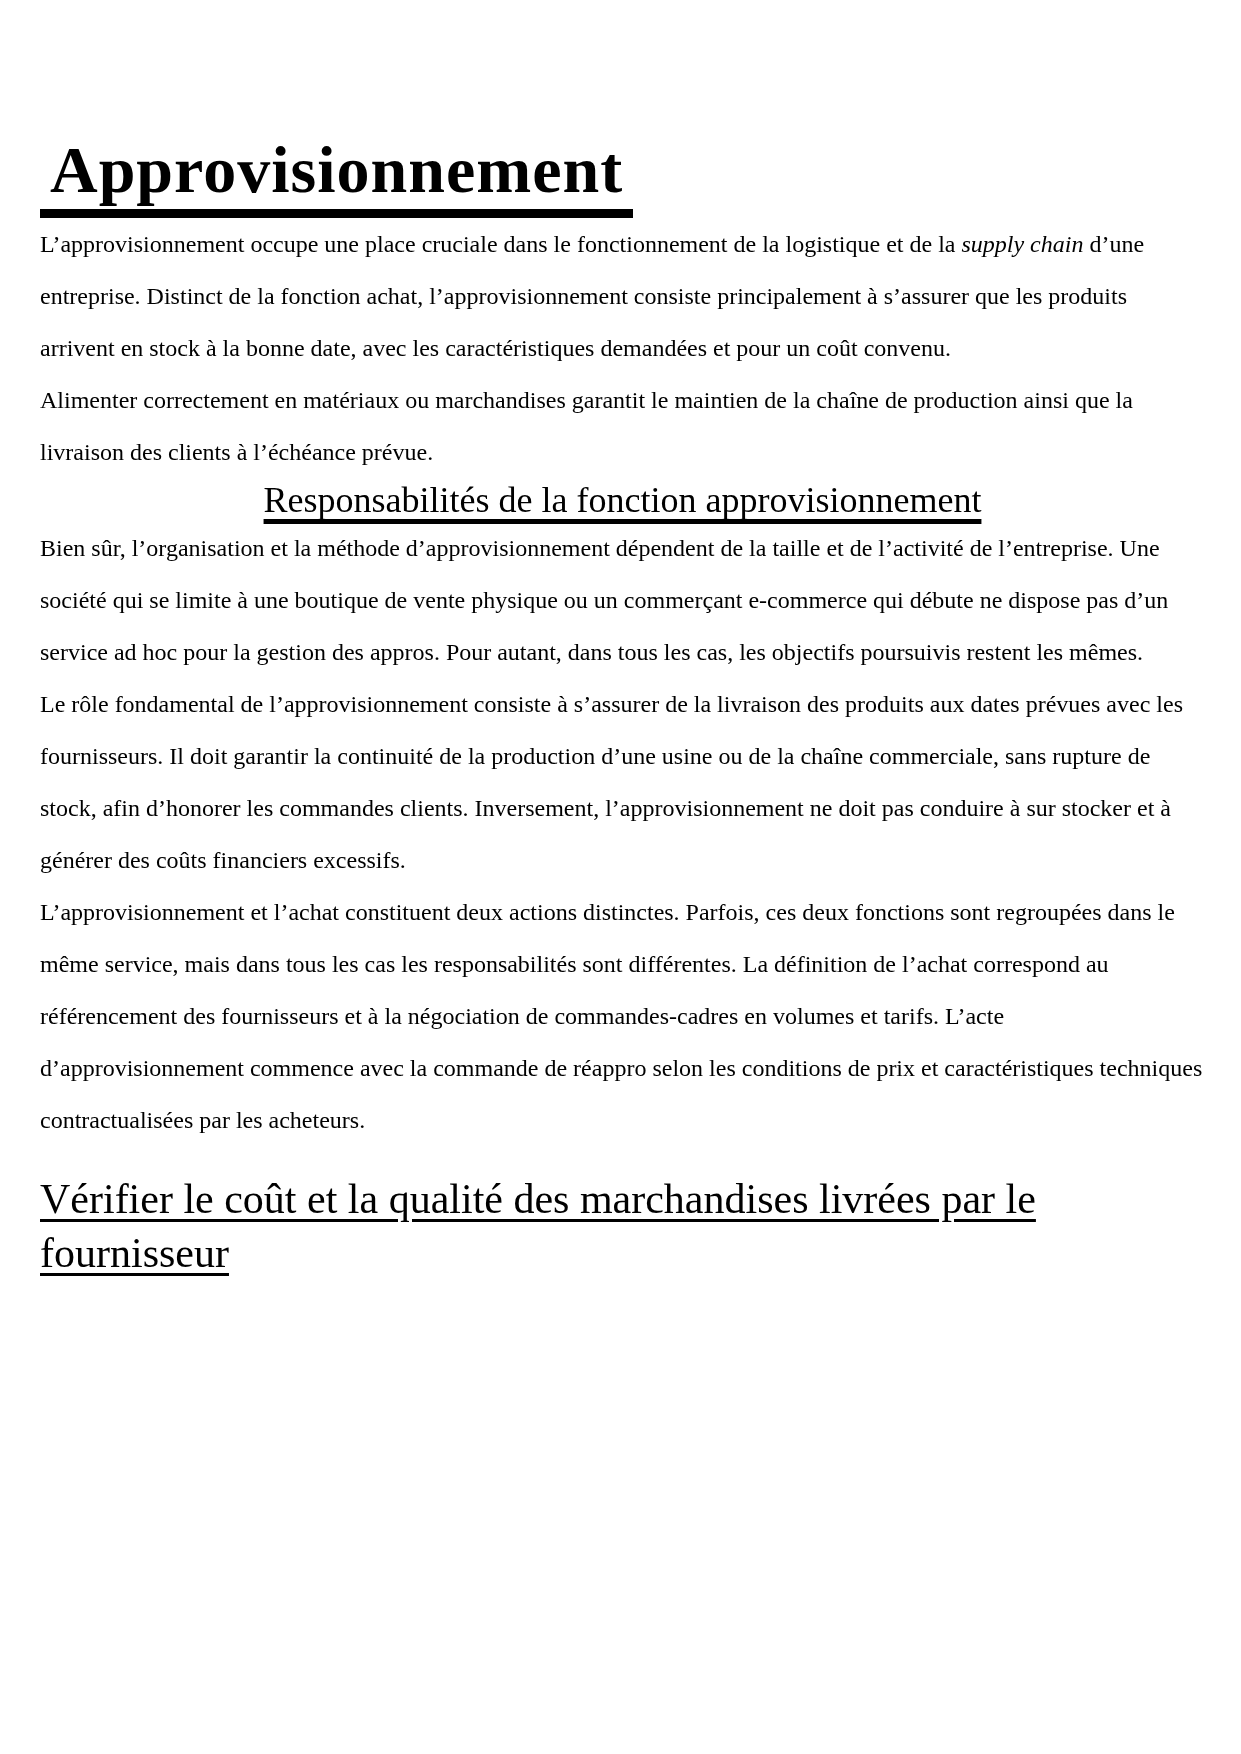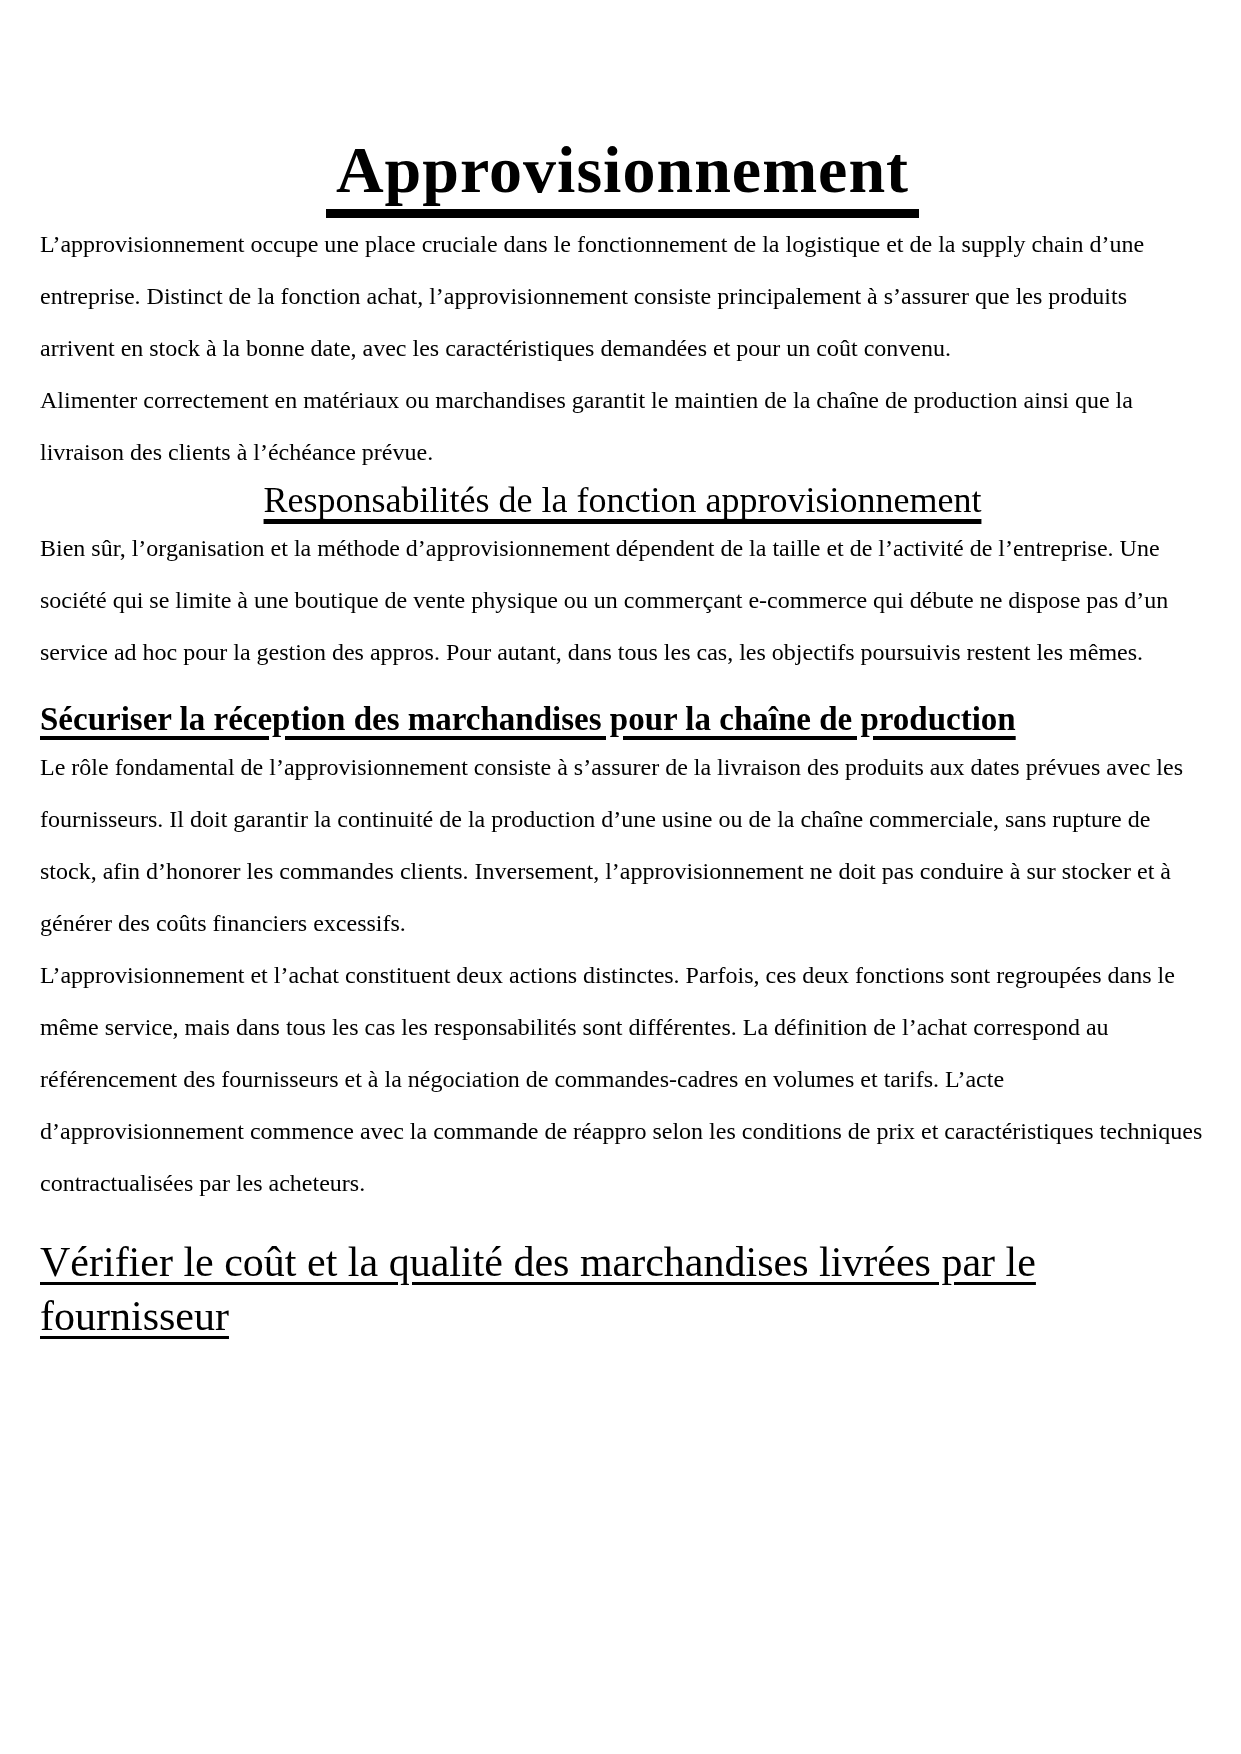--- a/index.html
+++ b/index.html
@@ -10,40 +10,39 @@
     background: #ffffff;
     color: #000000;
     font-family: "Liberation Serif", "DejaVu Serif", serif;
     overflow: hidden;
     box-sizing: border-box;
   }
   .content {
     padding: 0 36px 0 40px;
   }
   .doc-title {
-    text-align: center;
     margin: 135px 0 0 0;
   }
   .doc-title .title-text {
     display: inline-block;
     font-size: 66px;
     font-weight: 700;
     line-height: 1.05;
     letter-spacing: 1px;
     border-bottom: 9px solid #000000;
     padding: 0 10px 5px 10px;
   }
   p.body-text {
     font-size: 24px;
     line-height: 52px;
     margin: 0;
     text-align: left;
   }
   .first-para { margin-top: 12px; }
-  .ital { }
+  .ital { font-style: italic; }
   h2.section-heading-xl {
     font-size: 36px;
     font-weight: 400;
     text-align: center;
     margin: 2px 0 0 0;
     line-height: 1.15;
     text-decoration: underline;
     text-decoration-thickness: 5px;
     text-underline-offset: 7px;
   }
@@ -79,21 +78,20 @@
     </h1>
 
     <p class="body-text first-para"><span>L’approvisionnement occupe une place cruciale dans le fonctionnement de la logistique et de la </span><span class="ital">supply chain</span><span> d’une entreprise. Distinct de la fonction achat, l’approvisionnement consiste principalement à s’assurer que les produits arrivent en stock à la bonne date, avec les caractéristiques demandées et pour un coût convenu.</span></p>
 
     <p class="body-text">Alimenter correctement en matériaux ou marchandises garantit le maintien de la chaîne de production ainsi que la livraison des clients à l’échéance prévue.</p>
 
     <h2 class="section-heading-xl">Responsabilités de la fonction approvisionnement</h2>
 
     <p class="body-text para-after-heading">Bien sûr, l’organisation et la méthode d’approvisionnement dépendent de la taille et de l’activité de l’entreprise. Une société qui se limite à une boutique de vente physique ou un commerçant e-commerce qui débute ne dispose pas d’un service ad hoc pour la gestion des appros. Pour autant, dans tous les cas, les objectifs poursuivis restent les mêmes.</p>
 
-    <h3 class="section-heading">Sécuriser la réception des marchandises pour la chaîne de production</h3>
 
     <p class="body-text para-after-heading">Le rôle fondamental de l’approvisionnement consiste à s’assurer de la livraison des produits aux dates prévues avec les fournisseurs. Il doit garantir la continuité de la production d’une usine ou de la chaîne commerciale, sans rupture de stock, afin d’honorer les commandes clients. Inversement, l’approvisionnement ne doit pas conduire à sur stocker et à générer des coûts financiers excessifs.</p>
 
 
     <p class="body-text para-after-heading">L’approvisionnement et l’achat constituent deux actions distinctes. Parfois, ces deux fonctions sont regroupées dans le même service, mais dans tous les cas les responsabilités sont différentes. La définition de l’achat correspond au référencement des fournisseurs et à la négociation de commandes-cadres en volumes et tarifs. L’acte d’approvisionnement commence avec la commande de réappro selon les conditions de prix et caractéristiques techniques contractualisées par les acheteurs.</p>
 
     <h3 class="section-heading-centered">Vérifier le coût et la qualité des marchandises livrées par le fournisseur</h3>
 
   </div>
 </div>

